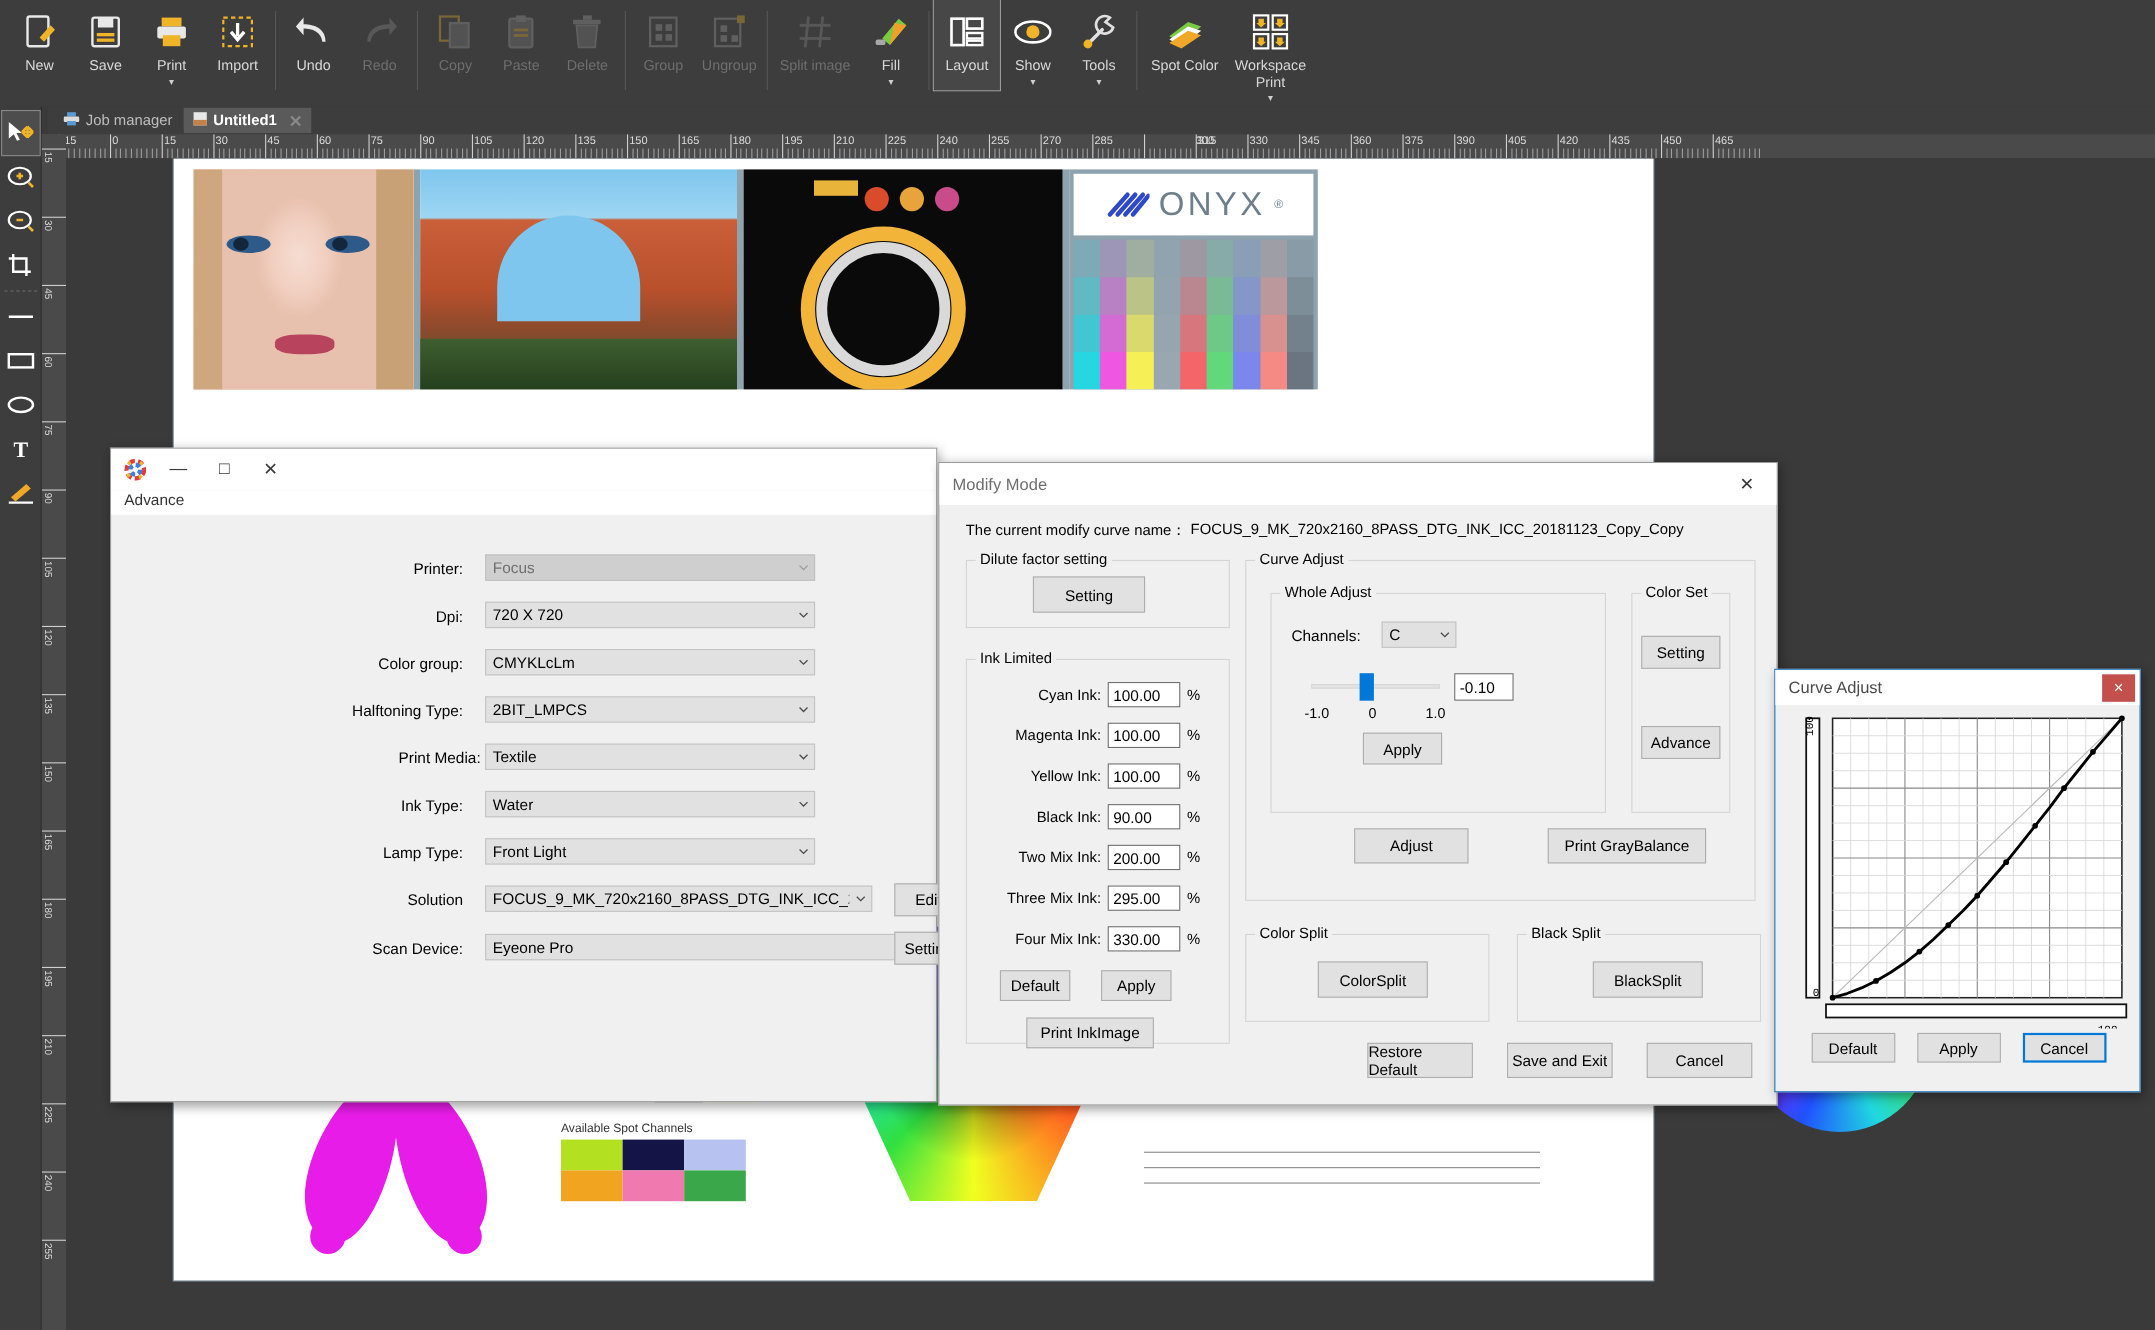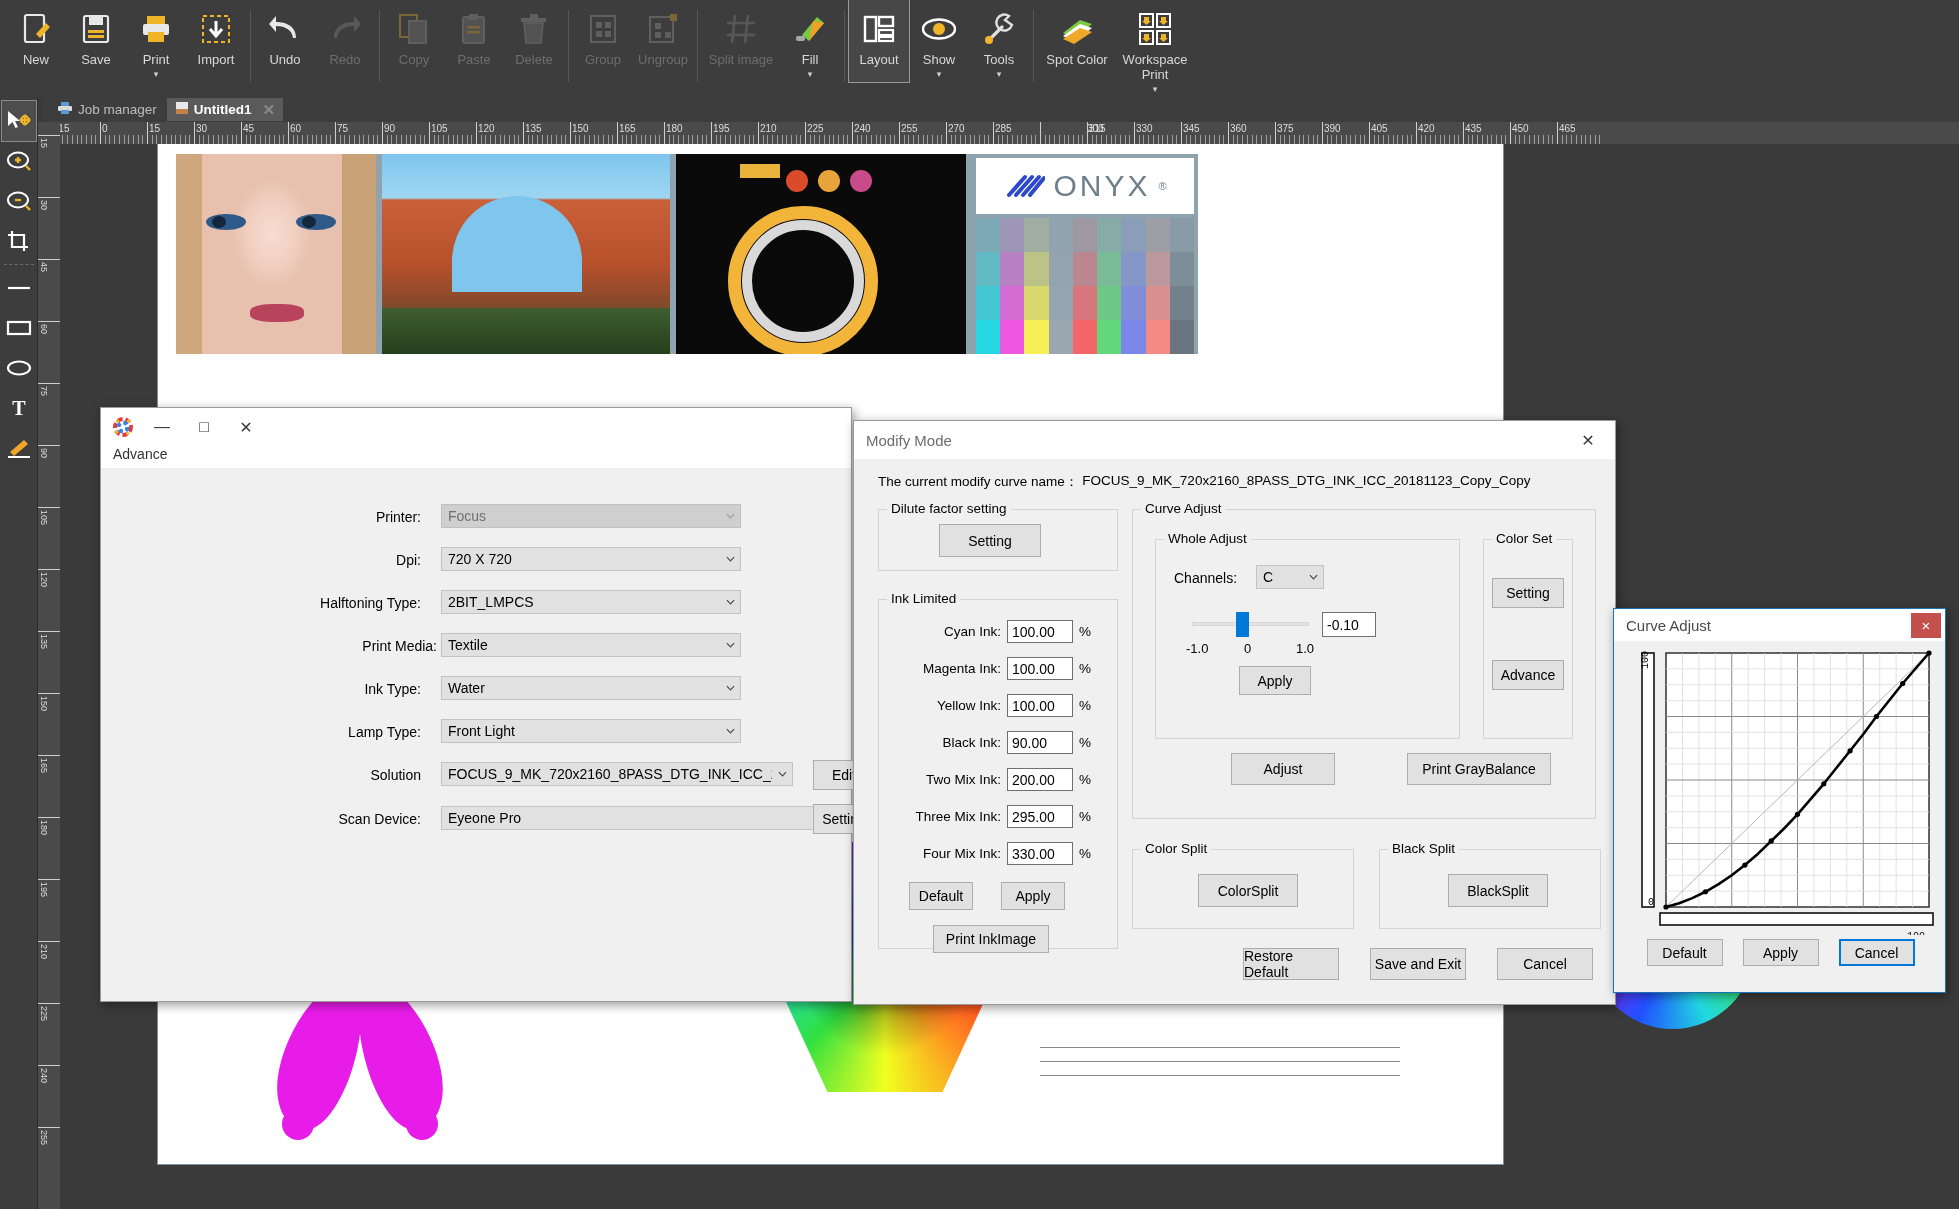--- a/index.html
+++ b/index.html
@@ -910,20 +910,31 @@
         <circle cx="55" cy="60" r="38" fill="none" stroke="#999" stroke-width="1"></circle>
         <circle cx="55" cy="60" r="26" fill="none" stroke="#aaa" stroke-width="1"></circle>
         <circle cx="55" cy="60" r="11" fill="#8a8a8a"></circle>
       </svg>
 
       <div style="position:absolute;left:330px;top:142px;display:flex;align-items:center;gap:4px;">
         <span style="font-size:11px;color:#333;">Spot Color Table</span>
         <div style="width:44px;height:26px;background:#141447;"></div>
         <div style="width:44px;height:26px;background:#e8f05a;"></div>
       </div>
+      <div style="position:absolute;left:330px;top:186px;">
+        <div style="font-size:11px;color:#333;">Available Spot Channels</div>
+        <div style="display:grid;grid-template-columns:56px 56px 56px;grid-template-rows:28px 28px;margin-top:4px;">
+          <div style="background:#b3e020;"></div>
+            <div style="background:#141447;"></div>
+            <div style="background:#b7c2f0;"></div>
+          <div style="background:#f0a420;"></div>
+            <div style="background:#f07ab0;"></div>
+            <div style="background:#3aa84a;"></div>
+        </div>
+      </div>
 
       <div class="hexmap" style="left:590px;top:8px;width:230px;height:250px;
            background:
              radial-gradient(circle at 50% 50%, rgba(0,0,0,.55) 0%, rgba(0,0,0,0) 52%),
              conic-gradient(from 90deg, #ff2020, #ff8a20, #f0ff20, #30e040, #20e0d0, #2060ff, #9020f0, #f020c0, #ff2020);
            clip-path:polygon(25% 0%,75% 0%,100% 50%,75% 100%,25% 100%,0% 50%);"></div>
 
       <div class="ballc" style="left:855px;top:35px;width:130px;height:130px;background:radial-gradient(circle at 36% 30%, #d9fbff 0%, #52dff5 45%, #18b8e0 100%);"></div>
       <div class="ballc" style="left:1000px;top:35px;width:130px;height:130px;background:radial-gradient(circle at 36% 30%, #ffe0fb 0%, #f45bdd 45%, #e012c4 100%);"></div>
       <div class="ballc" style="left:1140px;top:35px;width:120px;height:120px;background:radial-gradient(circle at 36% 30%, #fffde0 0%, #fbef4a 45%, #f0d800 100%);"></div>
@@ -960,20 +971,29 @@
       <span class="cv">Focus</span>
       <svg class="carr" viewBox="0 0 10 10">
             <path d="M1 3 L5 7 L9 3" fill="none" stroke="#9a9a9a" stroke-width="1.3"></path>
           </svg>
     </div>
       </div>
       <div style="position: relative; height: 43px;">
         <span class="lbl" style="position:absolute;left:130px;top:5px;width:190px;">Dpi:</span>
     <div class="combo" style="position:absolute;left:340px;top:0;width:300px;">
       <span class="cv">720 X 720</span>
+      <svg class="carr" viewBox="0 0 10 10">
+            <path d="M1 3 L5 7 L9 3" fill="none" stroke="#4a4a4a" stroke-width="1.3"></path>
+          </svg>
+    </div>
+      </div>
+      <div style="position: relative; height: 43px;">
+        <span class="lbl" style="position:absolute;left:130px;top:5px;width:190px;">Color group:</span>
+    <div class="combo" style="position:absolute;left:340px;top:0;width:300px;">
+      <span class="cv">CMYKLcLm</span>
       <svg class="carr" viewBox="0 0 10 10">
             <path d="M1 3 L5 7 L9 3" fill="none" stroke="#4a4a4a" stroke-width="1.3"></path>
           </svg>
     </div>
       </div>
       <div style="position: relative; height: 43px;">
         <span class="lbl" style="position:absolute;left:130px;top:5px;width:190px;">Halftoning Type:</span>
     <div class="combo" style="position:absolute;left:340px;top:0;width:300px;">
       <span class="cv">2BIT_LMPCS</span>
       <svg class="carr" viewBox="0 0 10 10">

